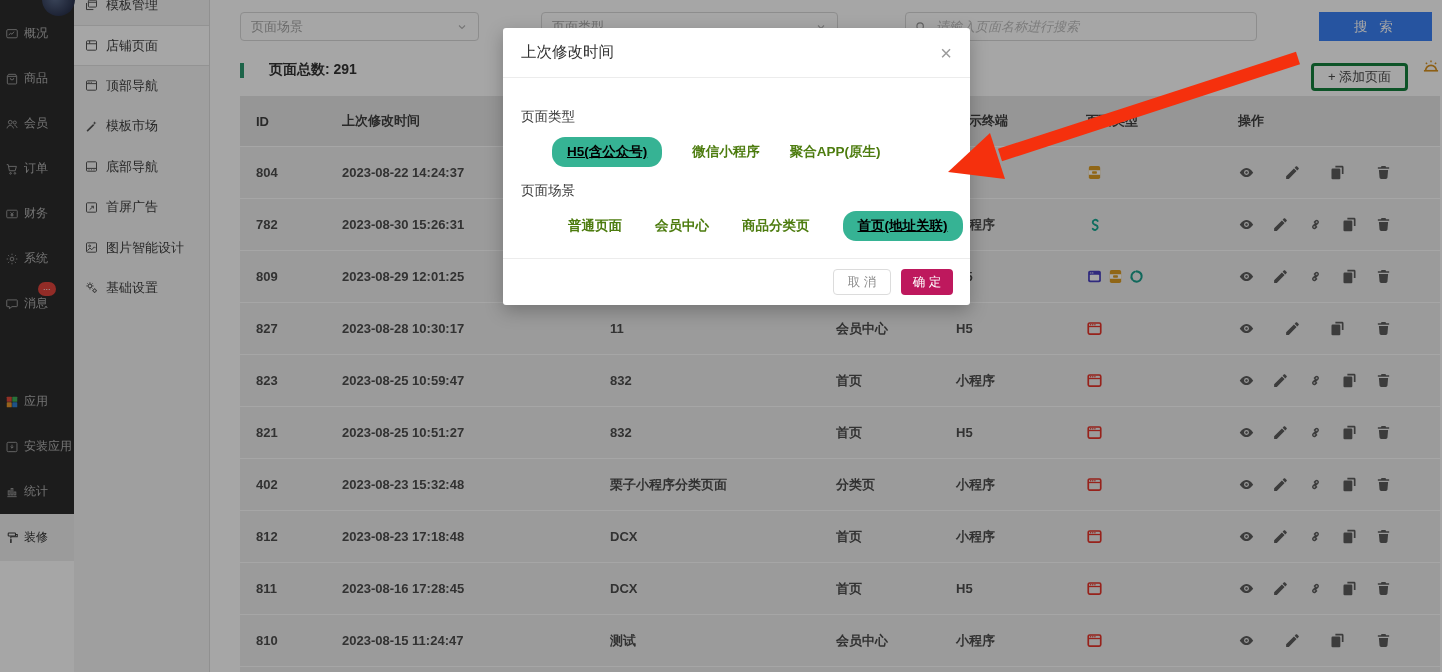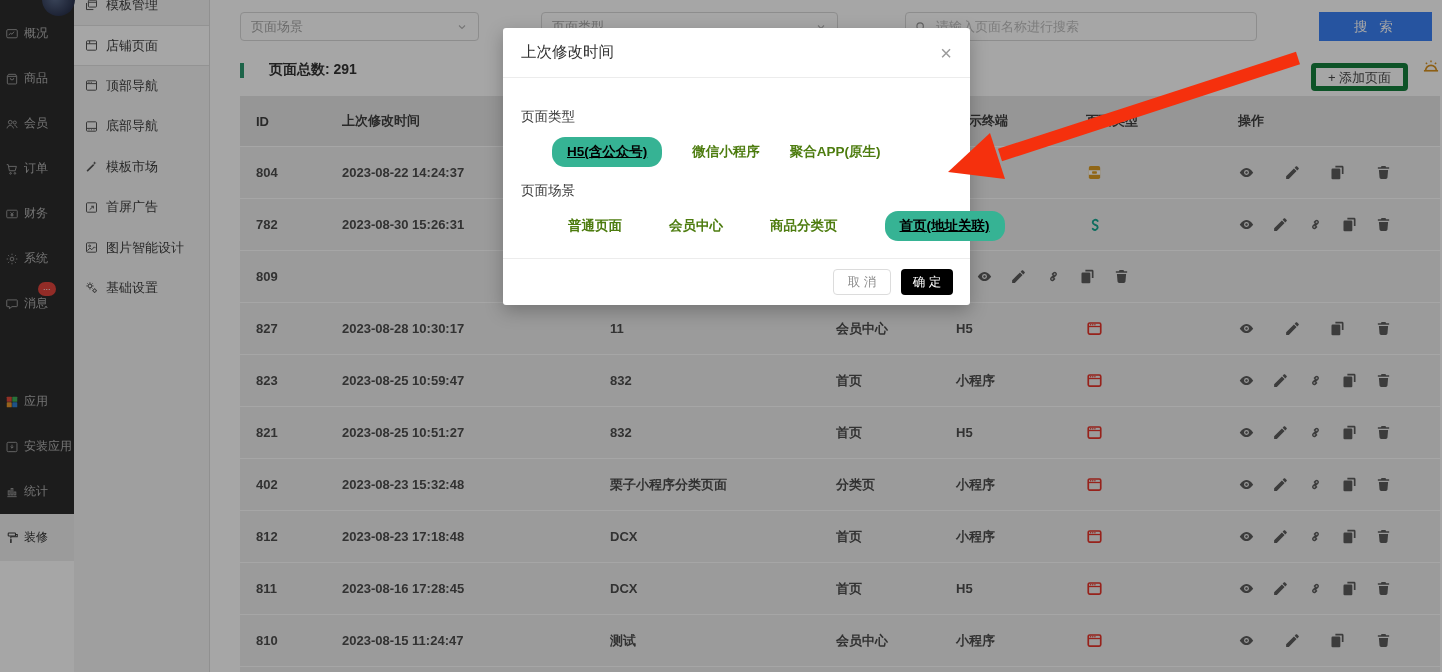--- a/index.html
+++ b/index.html
@@ -36,30 +36,30 @@
   .dd{position:absolute;height:29px;border:1px solid #d9d9d9;border-radius:4px;background:#fff;
       display:flex;align-items:center;justify-content:space-between;padding:0 10px;
       font-size:13px;color:#a8a8a8;box-sizing:border-box;cursor:pointer;}
   .dd svg{width:12px;height:12px;color:#b5b5b5;flex:none;}
   #dd-scene{left:30px;top:12px;width:239px;}
   #dd-type{left:331px;top:12px;width:297px;}
   .search-box{position:absolute;left:695px;top:12px;width:352px;height:29px;border:1px solid #d9d9d9;
               border-radius:4px;background:#fff;display:flex;align-items:center;padding:0 8px;gap:6px;
               box-sizing:border-box;}
   .search-box svg{width:14px;height:14px;color:#999;flex:none;}
-  .search-box input{border:0;outline:0;flex:1;font-size:13px;color:#333;background:transparent;min-width:0;}
+  .search-box input{border:0;outline:0;flex:1;font-size:13px;color:#333;background:transparent;min-width:0;font-style:italic;}
   .search-box input::placeholder{color:#bfbfbf;}
   .btn-search{position:absolute;left:1109px;top:12px;width:113px;height:29px;background:#3b82f6;
               color:#fff;border:0;border-radius:0;font-size:13.5px;letter-spacing:4px;cursor:pointer;
               font-family:inherit;}
   .total{position:absolute;left:30px;top:61px;display:flex;align-items:center;gap:25px;
          font-size:14px;font-weight:bold;color:#333;}
   .total .bar{width:4px;height:15px;background:#2d9a70;}
   .btn-add{position:absolute;left:1101px;top:63px;width:97px;height:28px;background:#fff;
-           border:5px solid #15803d;border-radius:4px;font-size:13px;color:#4a4a4a;cursor:pointer;
+           border:3px solid #15803d;border-radius:4px;font-size:13px;color:#4a4a4a;cursor:pointer;
            font-family:inherit;}
   .alarm{position:absolute;left:1211px;top:57px;width:20px;height:20px;color:#d9921f;cursor:pointer;}
 
   
   .table{position:absolute;left:30px;top:96px;width:1200px;}
   .thead{height:50px;background:#e7e7e7;display:flex;align-items:center;font-size:13px;
          font-weight:bold;color:#404040;}
   .trow{height:51px;background:#efefef;border-top:1px solid #fff;display:flex;align-items:center;
         font-size:13px;font-weight:600;color:#4d4d4d;box-sizing:content-box;}
   .trow.partial{height:15px;}
@@ -86,29 +86,29 @@
          border-radius:3px;box-shadow:0 6px 18px rgba(0,0,0,.25);z-index:50;box-sizing:border-box;}
   .m-head{height:50px;display:flex;align-items:center;justify-content:space-between;
           padding:0 18px;border-bottom:1px solid #ececec;box-sizing:border-box;}
   .m-title{font-size:15.5px;color:#333;}
   .m-close{font-size:20px;color:#9b9b9b;cursor:pointer;line-height:1;}
   .m-body{padding:0 18px;}
   .m-label{margin-top:30px;font-size:13.5px;color:#3d3d3d;}
   .m-label2{margin-top:17px;}
   .m-row{display:flex;align-items:center;margin-top:13px;height:26px;}
   .m-row1{padding-left:31px;gap:30px;}
-  .m-row2{padding-left:47px;gap:47px;}
+  .m-row2{padding-left:47px;gap:33px;}
   .m-opt{font-size:13.5px;font-weight:bold;color:#4d7c0f;cursor:pointer;white-space:nowrap;}
   .m-opt.pill{background:#36b394;color:#000000;border-radius:13px;padding:6px 15px;text-decoration:underline;}
   .m-foot{position:absolute;left:0;right:0;bottom:0;height:47px;border-top:1px solid #ececec;
           display:flex;align-items:center;justify-content:flex-end;gap:10px;padding:0 17px;
           box-sizing:border-box;}
   .btn-cancel{width:58px;height:26px;background:#fff;border:1px solid #dcdcdc;border-radius:4px;
               color:#8c8c8c;font-size:12.5px;cursor:pointer;font-family:inherit;}
-  .btn-ok{width:52px;height:26px;background:#000000;border:0;border-radius:4px;color:#fff;
+  .btn-ok{width:52px;height:26px;background:#be185d;border:0;border-radius:4px;color:#fff;
           font-size:12.5px;cursor:pointer;font-family:inherit;}
   .arrow{position:absolute;inset:0;z-index:60;pointer-events:none;}
 </style>
 </head>
 <body>
 
 <svg width="0" height="0" style="position:absolute" aria-hidden="true">
   <defs>
     <symbol id="sym-eye" viewBox="0 0 24 24">
         <path fill="currentColor" fill-rule="evenodd" d="M12 5.5C6.5 5.5 2.5 12 2.5 12s4 6.5 9.5 6.5 9.5-6.5 9.5-6.5-4-6.5-9.5-6.5zm0 10a3.5 3.5 0 1 1 0-7 3.5 3.5 0 0 1 0 7z"></path>
@@ -350,29 +350,29 @@
         <span>店铺页面</span>
       </div>
       <div class="ssb-item">
         <svg>
             <use href="#sym-top-nav"></use>
           </svg>
         <span>顶部导航</span>
       </div>
       <div class="ssb-item">
         <svg>
+            <use href="#sym-wand"></use>
+          </svg>
+        <span>模板市场</span>
+      </div>
+      <div class="ssb-item">
+        <svg>
             <use href="#sym-bottom-nav"></use>
           </svg>
         <span>底部导航</span>
-      </div>
-      <div class="ssb-item">
-        <svg>
-            <use href="#sym-wand"></use>
-          </svg>
-        <span>模板市场</span>
       </div>
       <div class="ssb-item">
         <svg>
             <use href="#sym-ad"></use>
           </svg>
         <span>首屏广告</span>
       </div>
       <div class="ssb-item">
         <svg>
             <use href="#sym-design"></use>
@@ -483,20 +483,21 @@
                 <use href="#sym-copy"></use>
               </svg>
               <svg class="ticon i-trash">
                 <use href="#sym-trash"></use>
               </svg>
             </div>
           </div>
       </div>
       <div class="trow">
         <div class="tc c-id">809</div>
+        <div class="tc c-time">2023-08-29 12:01:25</div>
         <div class="tc c-name"></div>
         <div class="tc c-scene"></div>
         <div class="tc c-term">H5</div>
         <div class="tc c-type">
             <svg class="ticon i-h5-blue">
               <use href="#sym-h5-blue"></use>
             </svg>
             <svg class="ticon i-app-gold">
               <use href="#sym-app-gold"></use>
             </svg>

